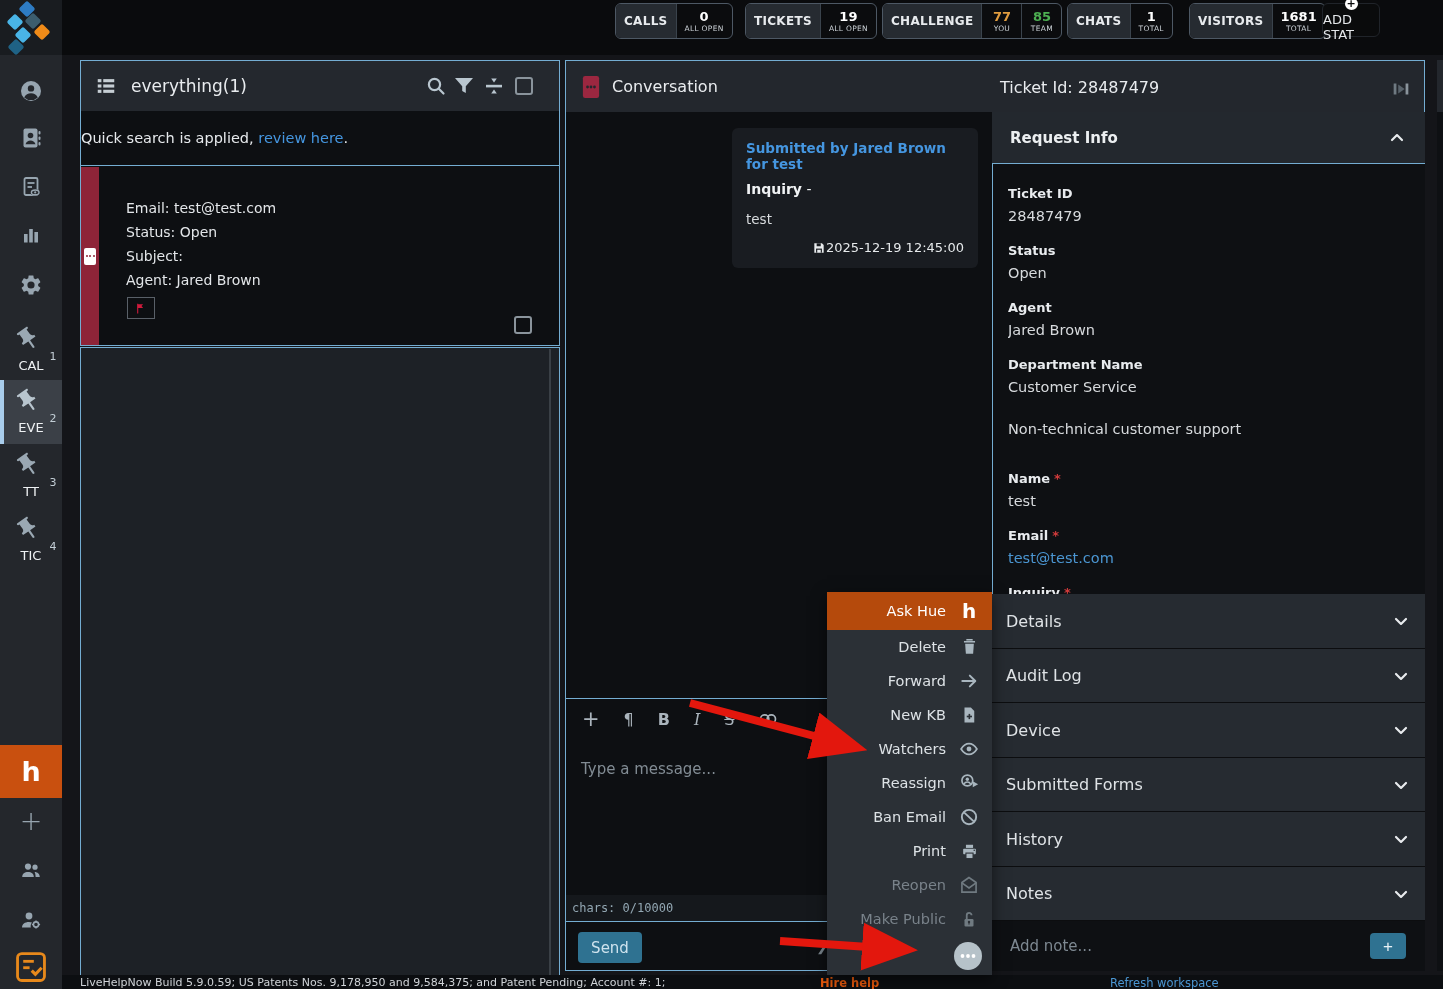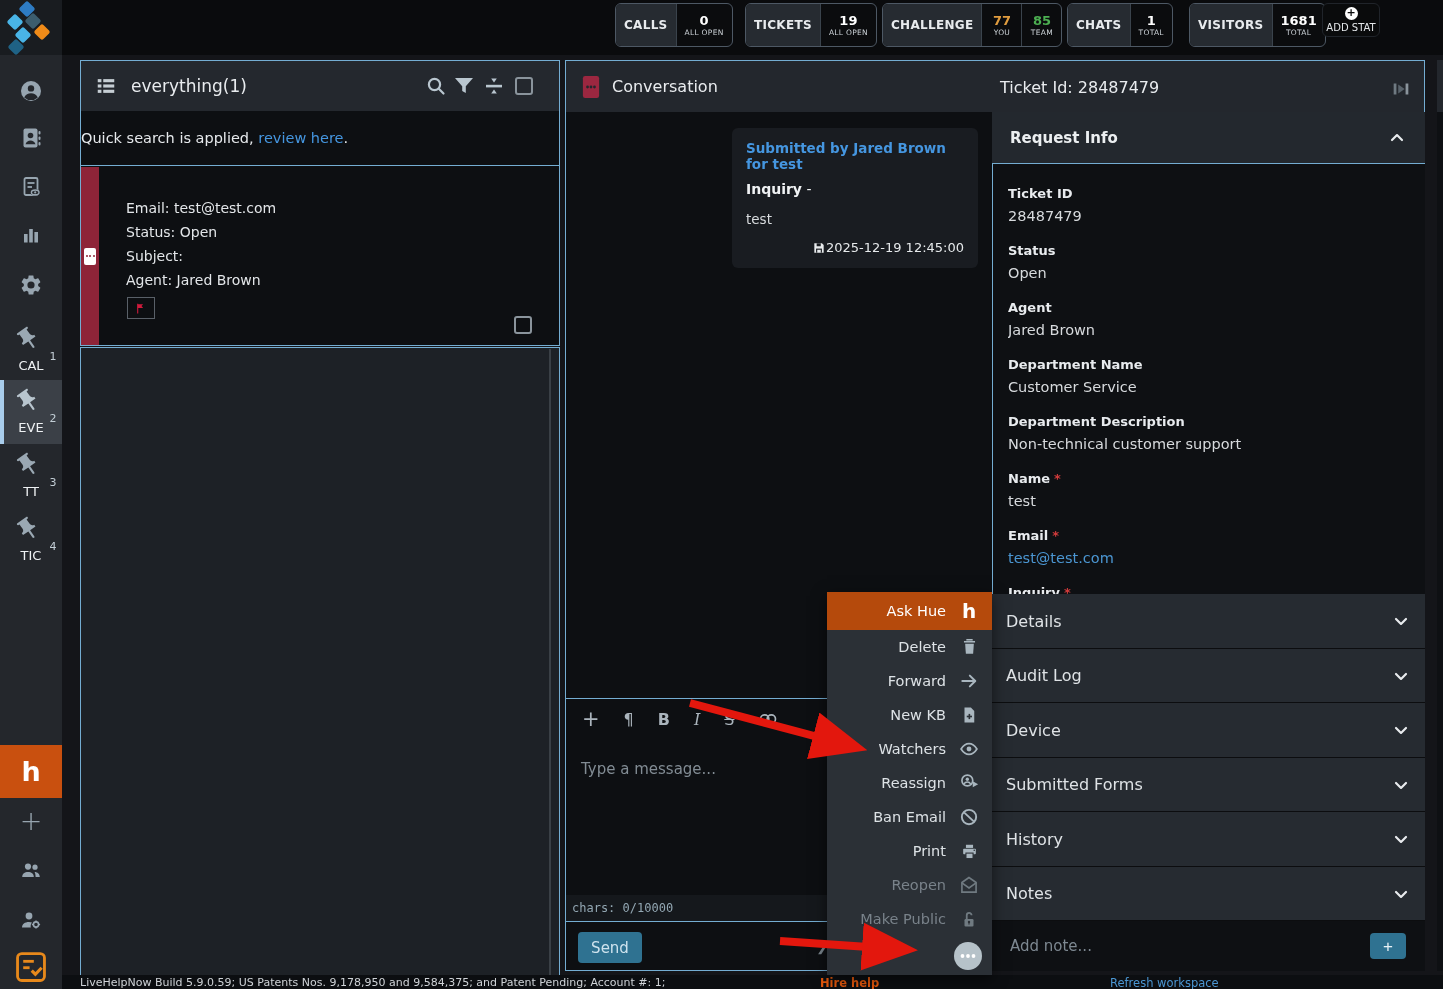--- a/index.html
+++ b/index.html
@@ -7,28 +7,28 @@
   body {
     position:relative; overflow:hidden;
     background:#141519;
     font-family:"DejaVu Sans","Liberation Sans",sans-serif;
     color:#dfe3e6;
   }
   .abs { position:absolute; }
 
   
   #topbar { left:62px; top:0; width:1381px; height:55px; background:#0a0b0d; }
-  .stat-box { position:absolute; top:3px; height:44px; display:flex; border:1px solid #4d5864; border-radius:6px; overflow:hidden; background:#0b0c0e; }
+  .stat-box { position:absolute; top:3px; height:36px; display:flex; border:1px solid #4d5864; border-radius:6px; overflow:hidden; background:#0b0c0e; }
   .stat-label { background:#262b31; color:#e8ebee; font-size:12px; font-weight:bold; display:flex; align-items:center; justify-content:center; padding:0 8px; letter-spacing:.3px; }
   .stat-val { display:flex; flex-direction:column; align-items:center; justify-content:center; padding:0 8px; min-width:40px; border-left:1px solid #3a434c; }
   .stat-val .num { font-size:13px; font-weight:bold; color:#fff; line-height:14px; }
   .stat-val .cap { font-size:7.5px; color:#cdd3d8; letter-spacing:.3px; }
   .addstat { position:absolute; top:3px; left:1260px; width:58px; height:34px; background:#0a0b0c; border:1px solid #20242a; border-radius:6px; display:flex; flex-direction:column; align-items:center; justify-content:center; }
   .addstat .plus-circle { width:13px; height:13px; border-radius:50%; background:#fff; color:#0a0b0c; font-size:11px; font-weight:bold; line-height:12px; text-align:center; }
-  .addstat .cap { font-size:10px; color:#e4e7ea; margin-top:2px; }
+  .addstat .cap { font-size:13px; color:#e4e7ea; margin-top:2px; }
 
   
   #sidebar { left:0; top:0; width:62px; height:989px; background:#24272c; }
   #logo-area { position:absolute; left:0; top:0; width:62px; height:55px; background:#191c20; }
   .diamond { position:absolute; width:12px; height:12px; transform:rotate(45deg); border-radius:2px; }
   .side-icon { position:absolute; left:19px; width:24px; height:24px; }
   .pin-item { position:absolute; left:0; width:62px; text-align:center; }
   .pin-item .pin-num { color:#c3ced6; font-size:11px; position:relative; left:9px; top:8px; }
   .pin-item .pin-label { color:#eef1f3; font-size:13px; margin-top:2px; }
   .pin-active { position:absolute; left:0; top:380px; width:62px; height:64px; background:#3b4047; border-left:4px solid #a9cdec; }
@@ -386,21 +386,20 @@
   </div>
   <div class="ri-field" style="top:136px;">
     <div class="ri-label">Agent</div>
     <div class="ri-value">Jared Brown</div>
   </div>
   <div class="ri-field" style="top:193px;">
     <div class="ri-label">Department Name</div>
     <div class="ri-value">Customer Service</div>
   </div>
   <div class="ri-field" style="top:250px;">
-    <div class="ri-label">Department Description</div>
     <div class="ri-value">Non-technical customer support</div>
   </div>
   <div class="ri-field" style="top:307px;">
     <div class="ri-label"><span>Name</span><span class="req">*</span></div>
     <div class="ri-value">test</div>
   </div>
   <div class="ri-field" style="top:364px;">
     <div class="ri-label"><span>Email</span><span class="req">*</span></div>
     <div class="ri-value link">test@test.com</div>
   </div>

